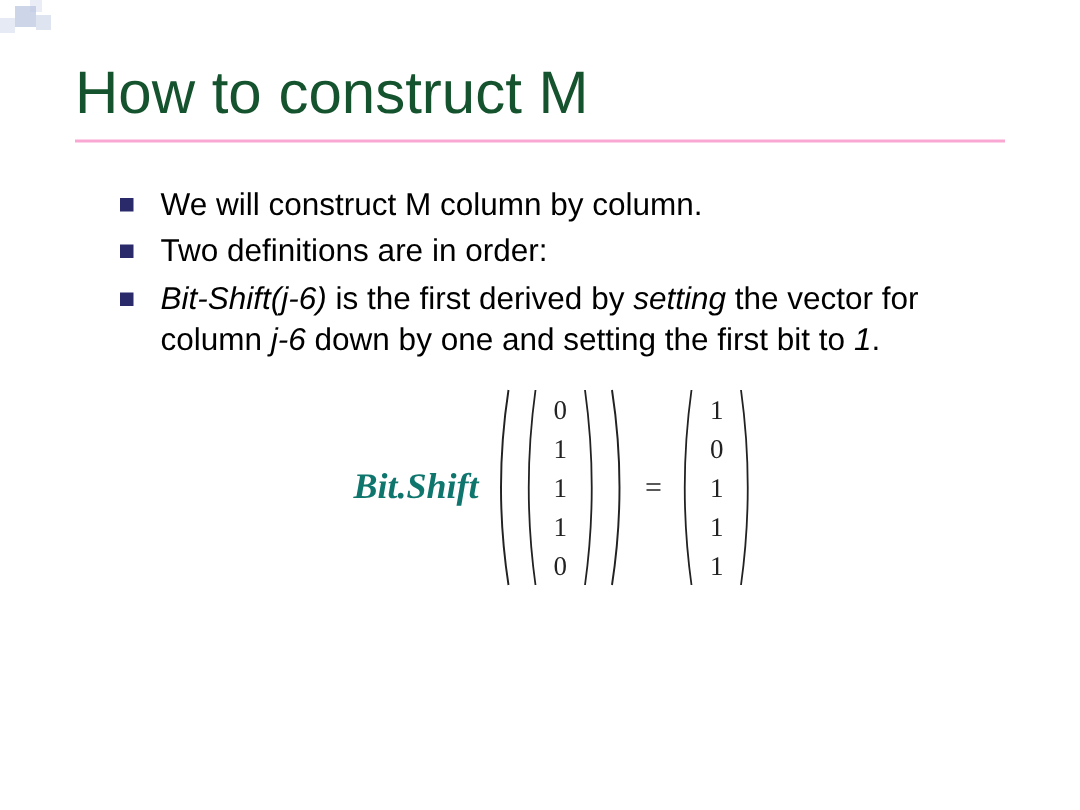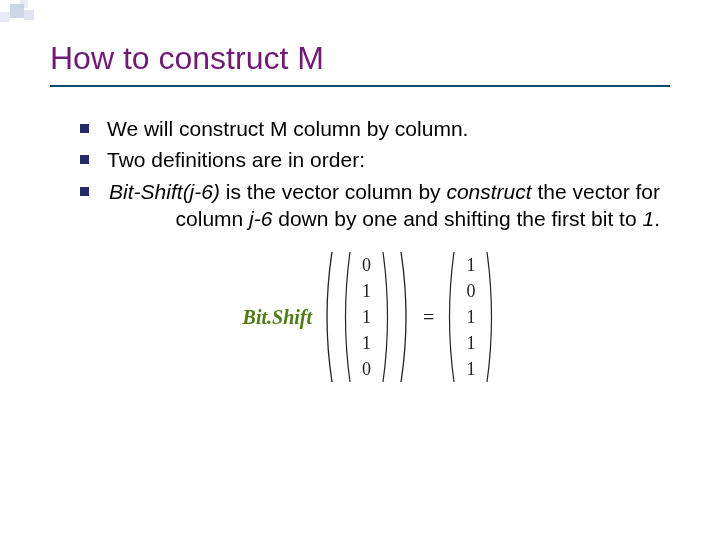--- a/index.html
+++ b/index.html
@@ -19,29 +19,28 @@
     height: 30px;
   }
   .corner-deco .sq {
     position: absolute;
     background: #b8c4e0;
   }
   .title-area {
     padding: 40px 50px 10px 50px;
   }
   .title {
-    font-size: 32px;
-    color: #701a75;
+    font-size: 40px;
+    color: #14532d;
     font-weight: normal;
     padding-bottom: 8px;
-    border-bottom: 2px solid #0c4a6e;
+    border-bottom: 2px solid #f9a8d4;
   }
   .content {
     padding: 18px 60px 0 80px;
-    text-align: right;
   }
   .bullet-row {
     display: flex;
     align-items: flex-start;
     margin-bottom: 4px;
   }
   .bullet-icon {
     width: 9px;
     height: 9px;
     background: #2a2a6a;
@@ -59,22 +58,22 @@
     display: flex;
     align-items: center;
     justify-content: center;
     margin-top: 18px;
     gap: 6px;
   }
   .formula-label {
     font-family: "Times New Roman", serif;
     font-style: italic;
     font-weight: bold;
-    font-size: 20px;
-    color: #4d7c0f;
+    font-size: 24px;
+    color: #0f766e;
     margin-right: 2px;
   }
   .paren {
     display: inline-block;
   }
   .paren svg { display: block; }
   .vec {
     display: flex;
     flex-direction: column;
     align-items: center;
@@ -117,21 +116,21 @@
   </div>
 
   <div class="bullet-row">
     <div class="bullet-icon"></div>
     <div class="bullet-text">Two definitions are in order:</div>
   </div>
 
   <div class="bullet-row">
     <div class="bullet-icon"></div>
     <div class="bullet-text">
-      <span class="italic">Bit-Shift(j-6)</span><span> is the vector column by </span><span class="italic">construct</span><span> the vector for column </span><span class="italic">j-6</span><span> down by one and shifting the first bit to </span><span class="italic">1</span><span>.</span>
+      <span class="italic">Bit-Shift(j-6)</span><span> is the first derived by </span><span class="italic">setting</span><span> the vector for column </span><span class="italic">j-6</span><span> down by one and setting the first bit to </span><span class="italic">1</span><span>.</span>
     </div>
   </div>
 
 
   <div class="formula-area">
     <span class="formula-label">Bit.Shift</span>
 
     <span class="paren">
       <svg width="14" height="134" viewBox="0 0 14 134">
           <path d="M12 2 Q2 67 12 132" stroke="#222" stroke-width="1.3" fill="none"></path>

